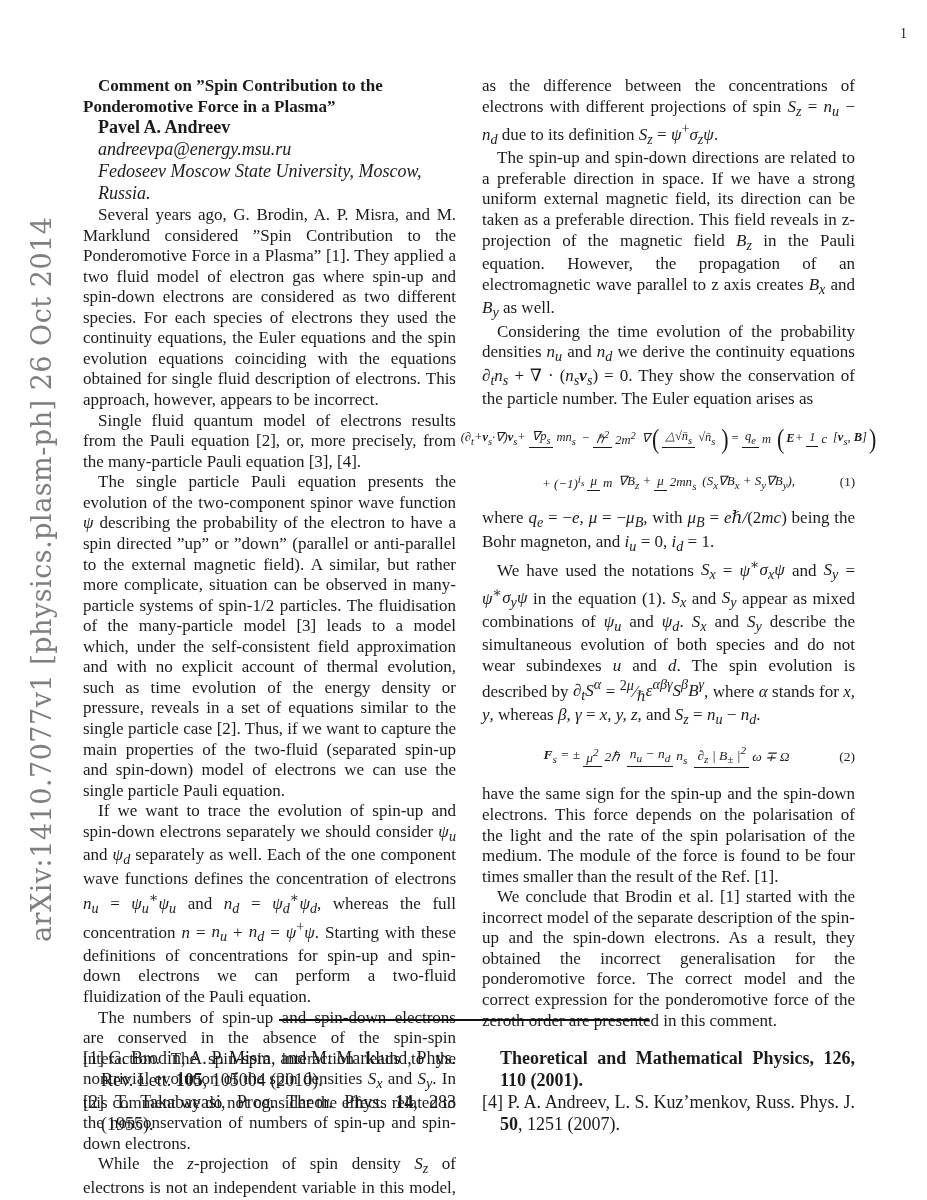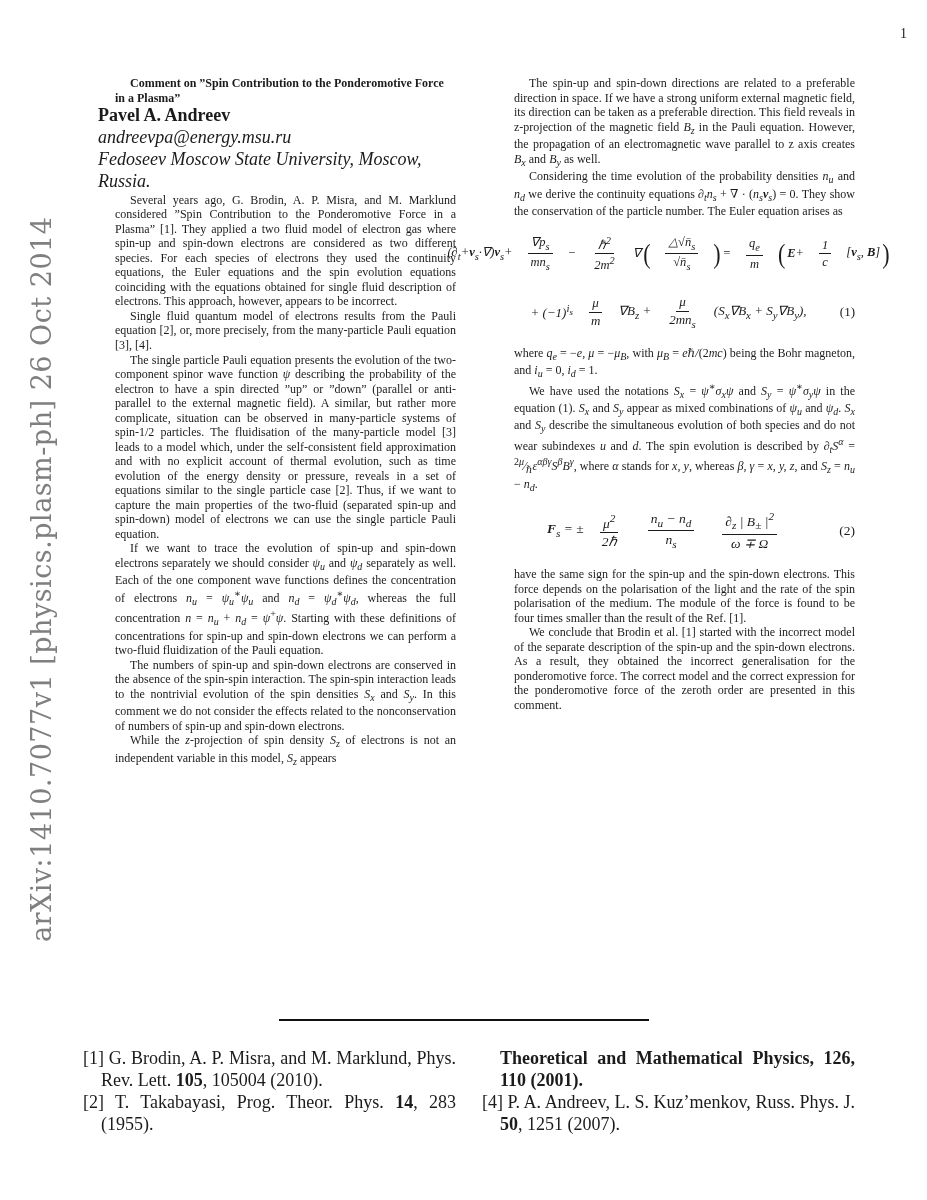--- a/index.html
+++ b/index.html
@@ -23,24 +23,23 @@
     font-size: 27px;
     color: #7f7f7f;
     letter-spacing: 0.5px;
   }
   .columns {
     position: absolute; left: 83px; top: 76px; width: 772px;
     display: flex; gap: 26px;
   }
   .col { width: 373px; flex: 0 0 373px; }
   .col p {
-    font-size: 12px; line-height: 1.21;
+    font-size: 17px; line-height: 1.21;
     text-align: justify; text-indent: 15px;
     hyphens: auto;
-    margin-left: 32px;
   }
   .col p.noindent { text-indent: 0; }
   .paper-title {
     font-weight: bold; font-size: 14px; line-height: 1.22;
     text-align: left !important;
   }
   .byline { font-size: 18px; line-height: 1.22; padding-left: 15px; }
   .author { font-weight: bold; }
   .email, .affiliation { font-style: italic; }
 
@@ -48,22 +47,22 @@
   .equation { font-style: italic; margin: 16px 0; font-family: Liberation Serif, serif; }
   .eq-line {
     display: flex; align-items: center; justify-content: center;
     position: relative; line-height: 1.15; font-size: 12.5px;
     white-space: nowrap;
   }
   .eq-line.line2 { margin-top: 22px; font-size: 13px; }
   .eq-line.single { font-size: 13.5px; }
   .eqt { margin: 0 1px; }
   .frac {
-    display: inline-flex; flex-direction: column; align-items: center;
-    margin: 0 14px; text-align: left;
+    display: inline-flex; flex-direction: row; align-items: center;
+    margin: 0 2px; text-align: left;
   }
   .frac .num { display: block; padding: 0 3px 1px; border-bottom: 1px solid #1b1b1b; }
   .frac .den { display: block; padding: 1px 3px 0; }
   .bigp {
     display: inline-block; font-style: normal; font-size: 22px;
     transform: scaleY(1.25); margin: 0 1px; font-weight: 300;
   }
   .eq-number { position: absolute; right: 0; font-style: normal; }
 
   
@@ -95,20 +94,21 @@
     <div class="byline affiliation">Fedoseev Moscow State University, Moscow, Russia.</div>
     <p>Several years ago, G. Brodin, A. P. Misra, and M. Marklund considered ”Spin Contribution to the Ponderomotive Force in a Plasma” [1]. They applied a two fluid model of electron gas where spin-up and spin-down electrons are considered as two different species. For each species of electrons they used the continuity equations, the Euler equations and the spin evolution equations coinciding with the equations obtained for single fluid description of electrons. This approach, however, appears to be incorrect.</p>
     <p>Single fluid quantum model of electrons results from the Pauli equation [2], or, more precisely, from the many-particle Pauli equation [3], [4].</p>
     <p>The single particle Pauli equation presents the evolution of the two-component spinor wave function <i>ψ</i> describing the probability of the electron to have a spin directed ”up” or ”down” (parallel or anti-parallel to the external magnetic field). A similar, but rather more complicate, situation can be observed in many-particle systems of spin-1/2 particles. The fluidisation of the many-particle model [3] leads to a model which, under the self-consistent field approximation and with no explicit account of thermal evolution, such as time evolution of the energy density or pressure, reveals in a set of equations similar to the single particle case [2]. Thus, if we want to capture the main properties of the two-fluid (separated spin-up and spin-down) model of electrons we can use the single particle Pauli equation.</p>
     <p>If we want to trace the evolution of spin-up and spin-down electrons separately we should consider <i>ψ<sub>u</sub></i> and <i>ψ<sub>d</sub></i> separately as well. Each of the one component wave functions defines the concentration of electrons <i>n<sub>u</sub></i> = <i>ψ<sub>u</sub></i><sup>∗</sup><i>ψ<sub>u</sub></i> and <i>n<sub>d</sub></i> = <i>ψ<sub>d</sub></i><sup>∗</sup><i>ψ<sub>d</sub></i>, whereas the full concentration <i>n</i> = <i>n<sub>u</sub></i> + <i>n<sub>d</sub></i> = <i>ψ</i><sup>+</sup><i>ψ</i>. Starting with these definitions of concentrations for spin-up and spin-down electrons we can perform a two-fluid fluidization of the Pauli equation.</p>
     <p>The numbers of spin-up and spin-down electrons are conserved in the absence of the spin-spin interaction. The spin-spin interaction leads to the nontrivial evolution of the spin densities <i>S<sub>x</sub></i> and <i>S<sub>y</sub></i>. In this comment we do not consider the effects related to the nonconservation of numbers of spin-up and spin-down electrons.</p>
     <p>While the <i>z</i>-projection of spin density <i>S<sub>z</sub></i> of electrons is not an independent variable in this model, <i>S<sub>z</sub></i> appears</p>
   </div>
 
   <div class="col">
+    <p class="noindent">as the difference between the concentrations of electrons with different projections of spin <i>S<sub>z</sub></i> = <i>n<sub>u</sub></i> − <i>n<sub>d</sub></i> due to its definition <i>S<sub>z</sub></i> = <i>ψ</i><sup>+</sup><i>σ<sub>z</sub>ψ</i>.</p>
     <p>The spin-up and spin-down directions are related to a preferable direction in space. If we have a strong uniform external magnetic field, its direction can be taken as a preferable direction. This field reveals in z-projection of the magnetic field <i>B<sub>z</sub></i> in the Pauli equation. However, the propagation of an electromagnetic wave parallel to z axis creates <i>B<sub>x</sub></i> and <i>B<sub>y</sub></i> as well.</p>
     <p>Considering the time evolution of the probability densities <i>n<sub>u</sub></i> and <i>n<sub>d</sub></i> we derive the continuity equations <i>∂<sub>t</sub>n<sub>s</sub></i> + ∇ · (<i>n<sub>s</sub></i><b><i>v</i></b><i><sub>s</sub></i>) = 0. They show the conservation of the particle number. The Euler equation arises as</p>
 
     <div class="equation">
       <div class="eq-line">
         <span class="eqt">(∂<sub>t</sub>+<b>v</b><sub>s</sub>·∇)<b>v</b><sub>s</sub>+</span>
         <span class="frac">
             <span class="num">∇p<sub>s</sub></span>
             <span class="den">mn<sub>s</sub></span>
           </span>

